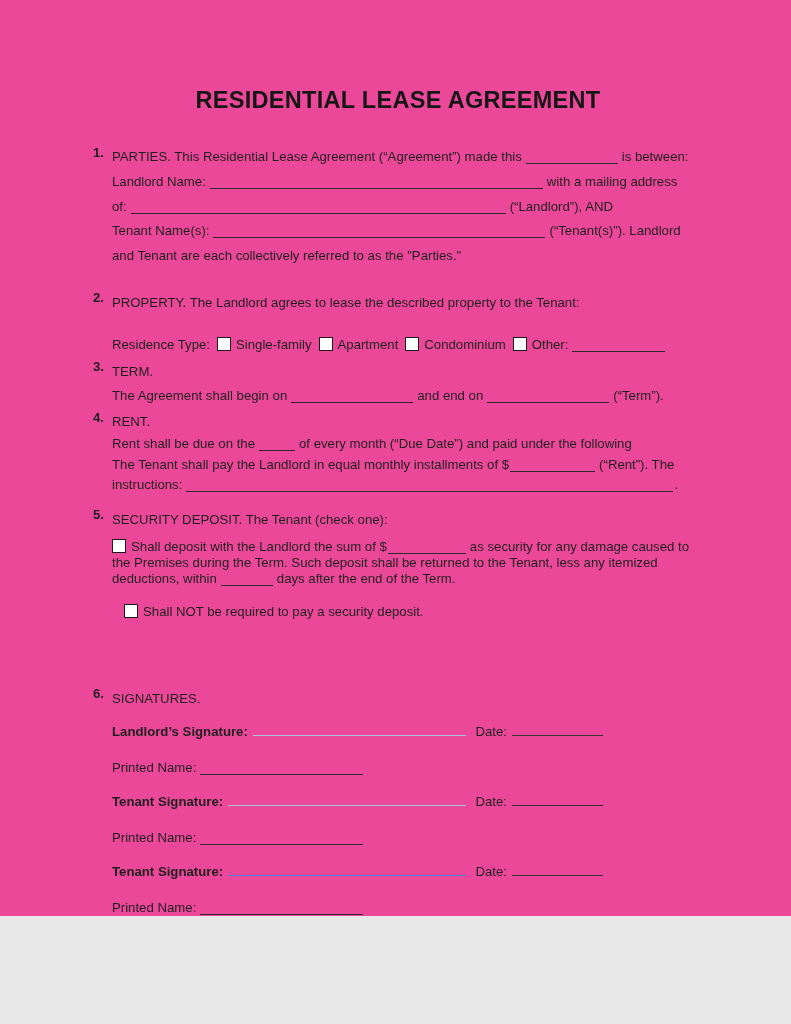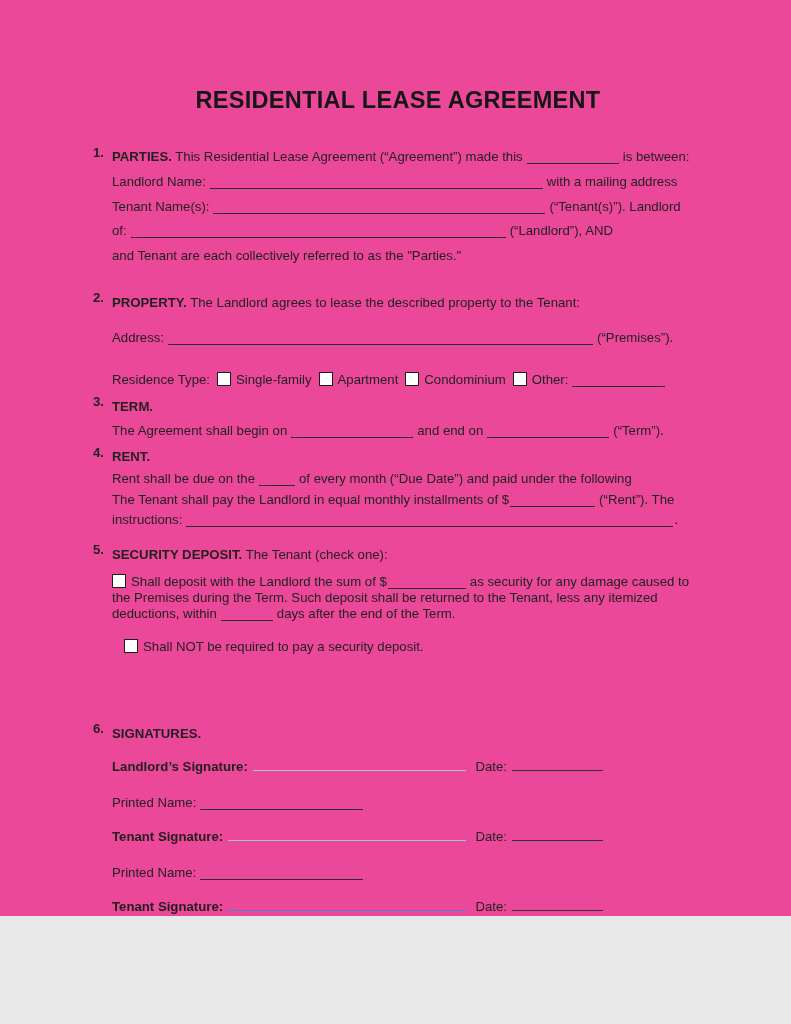--- a/index.html
+++ b/index.html
@@ -19,21 +19,21 @@
     font-size:23.5px;
     font-weight:bold;
     line-height:28px;
     text-align:center;
     letter-spacing:.3px;
     color:#161616;
   }
   .section{display:flex;}
   .num{width:19px;flex-shrink:0;font-weight:bold;}
   .body{flex:1;min-width:0;}
-  b.h{font-weight:bold;}
+  b.h{font-weight:normal;}
   .line{line-height:24.8px;white-space:nowrap;}
   
   .blank{
     display:inline-block;
     height:14px;
     border-bottom:1.4px solid #2b2b2b;
     margin:0 4px -3px 4px;
   }
   .blank.tight{margin-left:1px;}
   .blank.endp{margin-right:1px;}
@@ -97,31 +97,30 @@
 <div class="page">
   <div class="content">
 
     <div class="title">RESIDENTIAL LEASE AGREEMENT</div>
 
     <div class="section s1">
       <div class="num">1.</div>
       <div class="body">
         <div class="line"><b class="h">PARTIES.</b> <span>This Residential Lease Agreement (“Agreement”) made this</span><span class="blank" style="width:92px"></span><span>is between:</span></div>
         <div class="line"><span>Landlord Name:</span><span class="blank" style="width:333px"></span><span>with a mailing address</span></div>
+        <div class="line"><span>of:</span><span class="blank" style="width:375px"></span><span>(“Landlord”), AND</span></div>
         <div class="line"><span>Tenant Name(s):</span><span class="blank" style="width:332px"></span><span>(“Tenant(s)”). Landlord</span></div>
-        <div class="line"><span>of:</span><span class="blank" style="width:375px"></span><span>(“Landlord”), AND</span></div>
         <div class="line">and Tenant are each collectively referred to as the "Parties."</div>
       </div>
     </div>
 
     <div class="section s2">
       <div class="num">2.</div>
       <div class="body">
         <div class="hline"><b class="h">PROPERTY.</b> <span>The Landlord agrees to lease the described property to the Tenant:</span></div>
-        <div class="addr-row"><span>Address:</span><span class="blank" style="width:425px"></span><span>(“Premises”).</span></div>
         <div class="res-row">
           <span>Residence Type:</span><span class="cb"></span><span>Single-family</span><span class="cb"></span><span>Apartment</span><span class="cb"></span><span>Condominium</span><span class="cb"></span><span>Other:</span><span class="blank" style="width:93px"></span>
         </div>
       </div>
     </div>
 
     <div class="section s3">
       <div class="num">3.</div>
       <div class="body">
         <div class="hline"><b class="h">TERM.</b></div>

